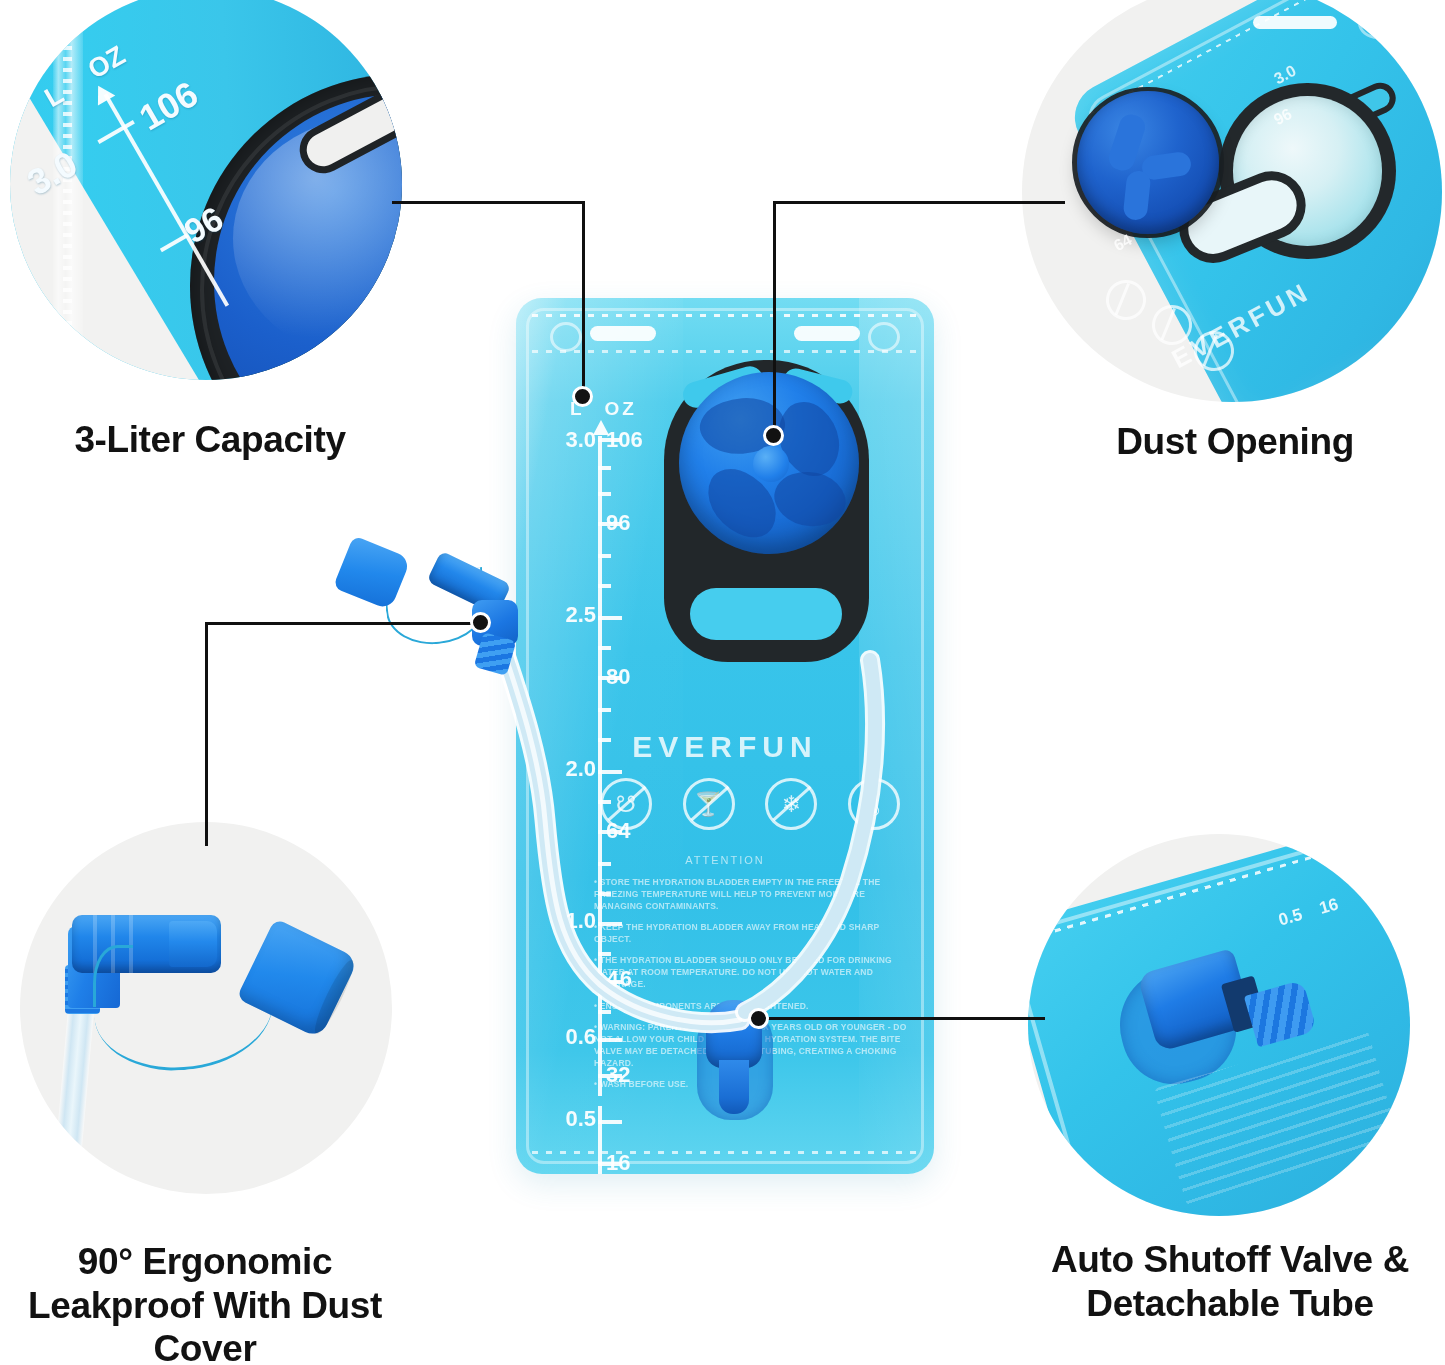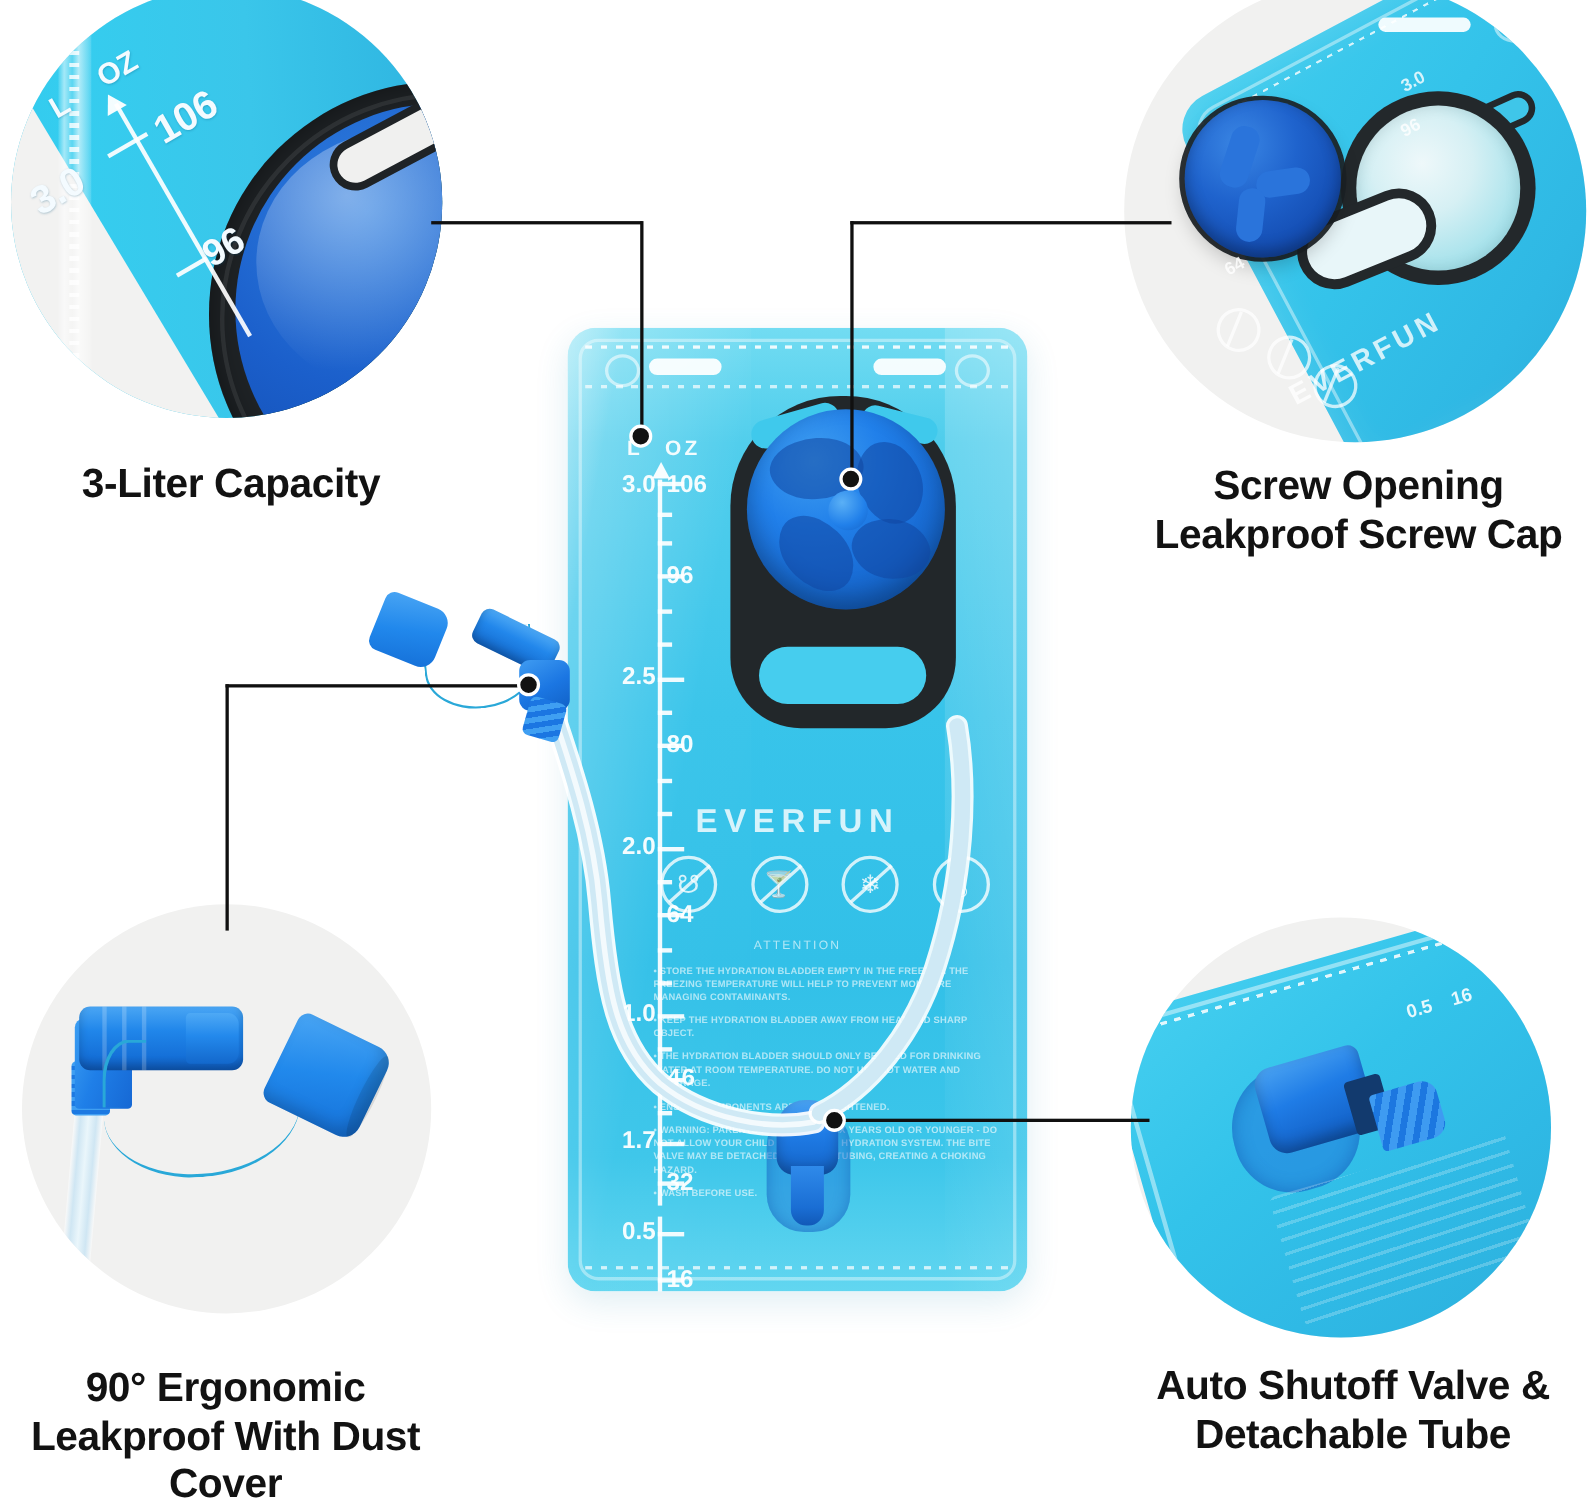--- a/index.html
+++ b/index.html
@@ -530,22 +530,21 @@
       <div class="tr-num" style="left:60%;top:20%;">3.0</div>
       <div class="tr-num" style="left:60%;top:30%;">96</div>
       <div class="tr-num" style="left:22%;top:60%;">64</div>
       <div class="tr-everfun">EVERFUN</div>
       <div class="tr-icn" style="left:20%;top:71%;"></div>
       <div class="tr-icn" style="left:31%;top:77%;"></div>
       <div class="tr-icn" style="left:41%;top:83%;"></div>
     </div>
   </div>
   <div class="caption" style="left:1035px;top:420px;width:400px;">
-    <div>Screw Opening</div>
-    <div>Leakproof Screw Cap</div>
+    <div>Dust Opening</div>
   </div>
 
   <div class="callout-circle" style="left:20px;top:822px;width:372px;height:372px;">
     <div class="photo">
       <div class="bl-tube"></div>
       <div class="bl-ribs"></div>
       <div class="bl-elbow"></div>
       <div class="bl-bite">
         <div class="rib" style="left:14%;"></div>
         <div class="rib" style="left:26%;"></div>
@@ -637,21 +636,21 @@
       <div class="tick min" style="top:478px;"></div>
       <div class="tick maj" style="top:508px;"></div>
       <div class="lbl-l" style="top:494px;">1.0</div>
 
       <div class="tick min" style="top:538px;"></div>
       <div class="tick maj" style="top:566px;"></div>
       <div class="lbl-oz" style="top:554px;font-family:Liberation Mono, monospace;">46</div>
 
       <div class="tick min" style="top:596px;"></div>
       <div class="tick maj" style="top:624px;"></div>
-      <div class="lbl-l" style="top:610px;">1.7</div>
+      <div class="lbl-l" style="top:610px;">0.6</div>
 
       <div class="tick maj" style="top:660px;"></div>
       <div class="lbl-oz" style="top:648px;">32</div>
     </div>
 
     <div class="scale" style="top:828px;height:120px;">
       <div class="axis" style="top:-20px;height:120px;"></div>
       <div class="tick maj" style="top:-6px;"></div>
       <div class="lbl-l" style="top:-20px;">0.5</div>
       <div class="tick maj" style="top:36px;"></div>

